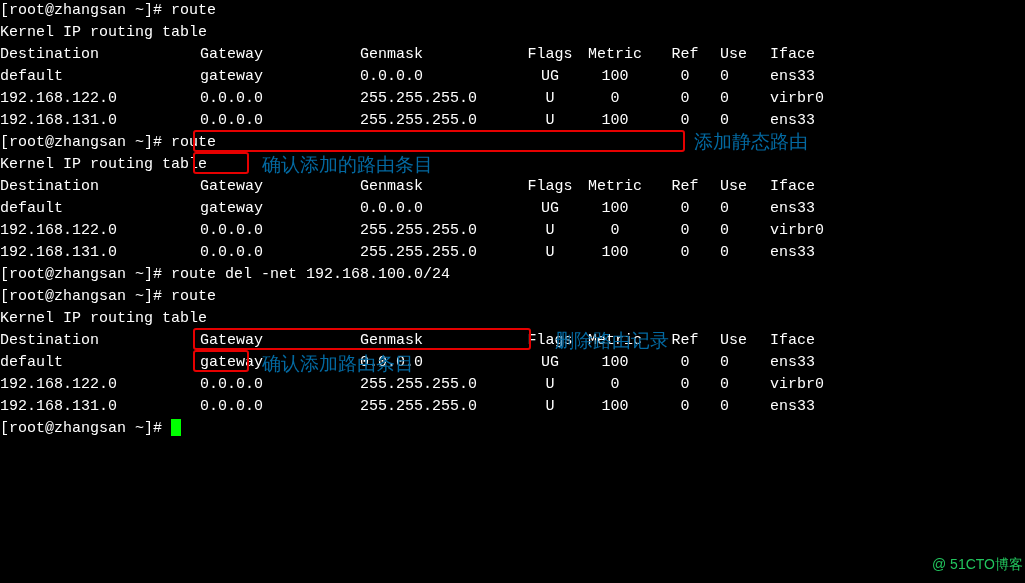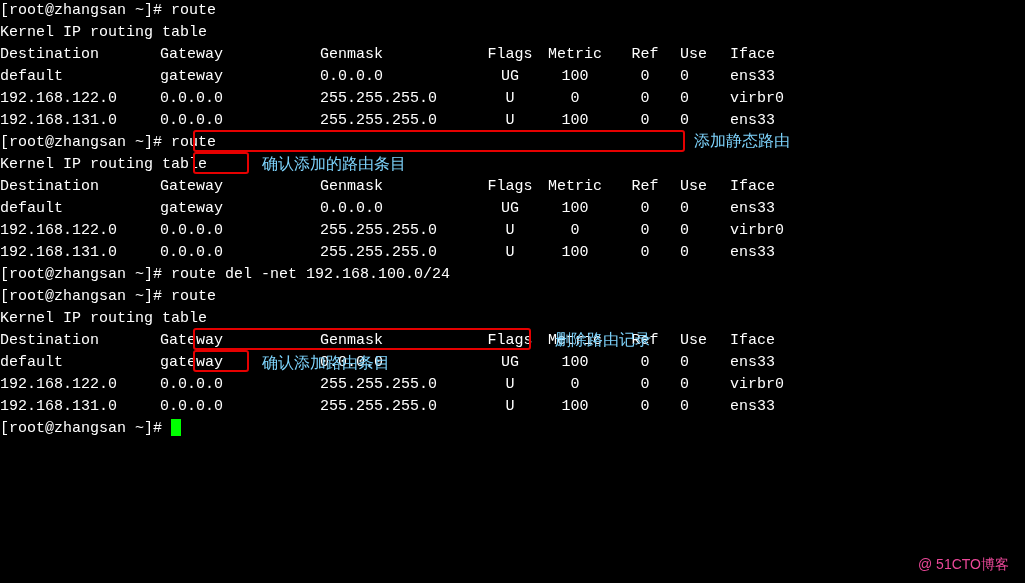--- a/index.html
+++ b/index.html
@@ -9,46 +9,46 @@
       font-family: "Courier New", Consolas, monospace;
       font-size: 15px;
       line-height: 22px;
       width: 1025px;
       height: 583px;
       position: relative;
       overflow: hidden;
     }
     .line { white-space: pre; position: relative; height: 22px; }
     .col-dest { display:inline-block; width: 160px; }
-    .col-gw   { display:inline-block; width: 160px; }
+    .col-gw   { display:inline-block; width: 160px; margin-left: 40px; }
     .col-mask { display:inline-block; width: 160px; }
     .col-flags{ display:inline-block; width: 60px; text-align:center; }
     .col-metric{display:inline-block; width: 70px; text-align:center; }
     .col-ref  { display:inline-block; width: 70px; text-align:center; }
     .col-use  { display:inline-block; width: 40px; text-align:left;}
     .col-iface{ display:inline-block; padding-left:10px;}
     .redbox {
       position: absolute;
       border: 2px solid #e60000;
       border-radius: 3px;
       pointer-events: none;
     }
     .ann {
       position: absolute;
-      color: #7dd3fc;
-      font-family: Liberation Mono, monospace;
-      font-size: 16px;
+      color: #0369a1;
+      font-family: Liberation Serif, serif;
+      font-size: 19px;
       pointer-events: none;
     }
     .cursor { display:inline-block; width:10px; height:17px; background:#00ff00; vertical-align:middle; margin-bottom:2px;}
     .watermark {
       position:absolute;
-      right:16px;
+      right:2px;
       bottom:8px;
-      color:#ec4899;
+      color:#22c55e;
       font-family:"Microsoft YaHei",sans-serif;
       font-size:14px;
     }
   </style>
 </head>
 <body>
 
 <div id="term">
     <div class="line">[root@zhangsan ~]# route</div>
     <div class="line">Kernel IP routing table</div>

